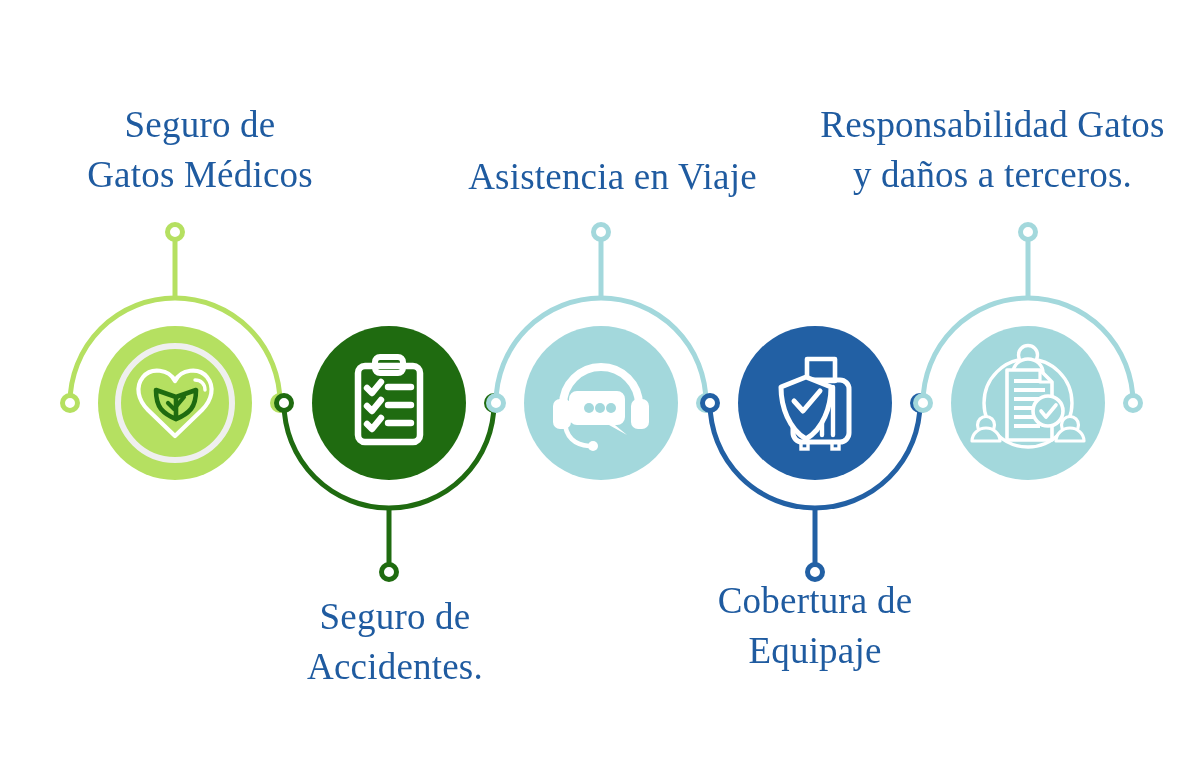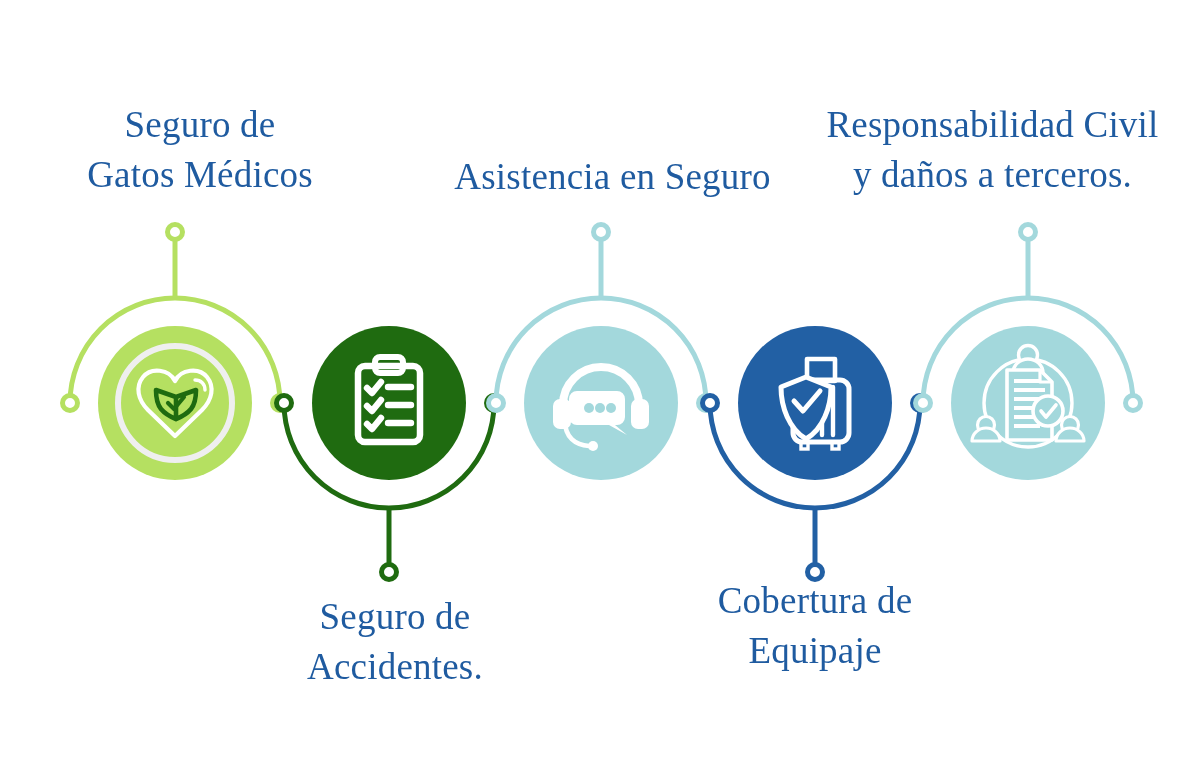--- a/index.html
+++ b/index.html
@@ -203,21 +203,21 @@
       </g>
     </g>
   </svg>
 
   <div class="label label-above" id="label-0">Seguro de
 Gatos Médicos</div>
 
   <div class="label label-below" id="label-1">Seguro de
 Accidentes.</div>
 
-  <div class="label label-above" id="label-2">Asistencia en Seguro</div>
+  <div class="label label-above" id="label-2">Asistencia en Viaje</div>
 
   <div class="label label-below" id="label-3">Cobertura de
 Equipaje</div>
 
-  <div class="label label-above" id="label-4">Responsabilidad Civil
+  <div class="label label-above" id="label-4">Responsabilidad Gatos
 y daños a terceros.</div>
 
 </div>
 
 </body></html>

